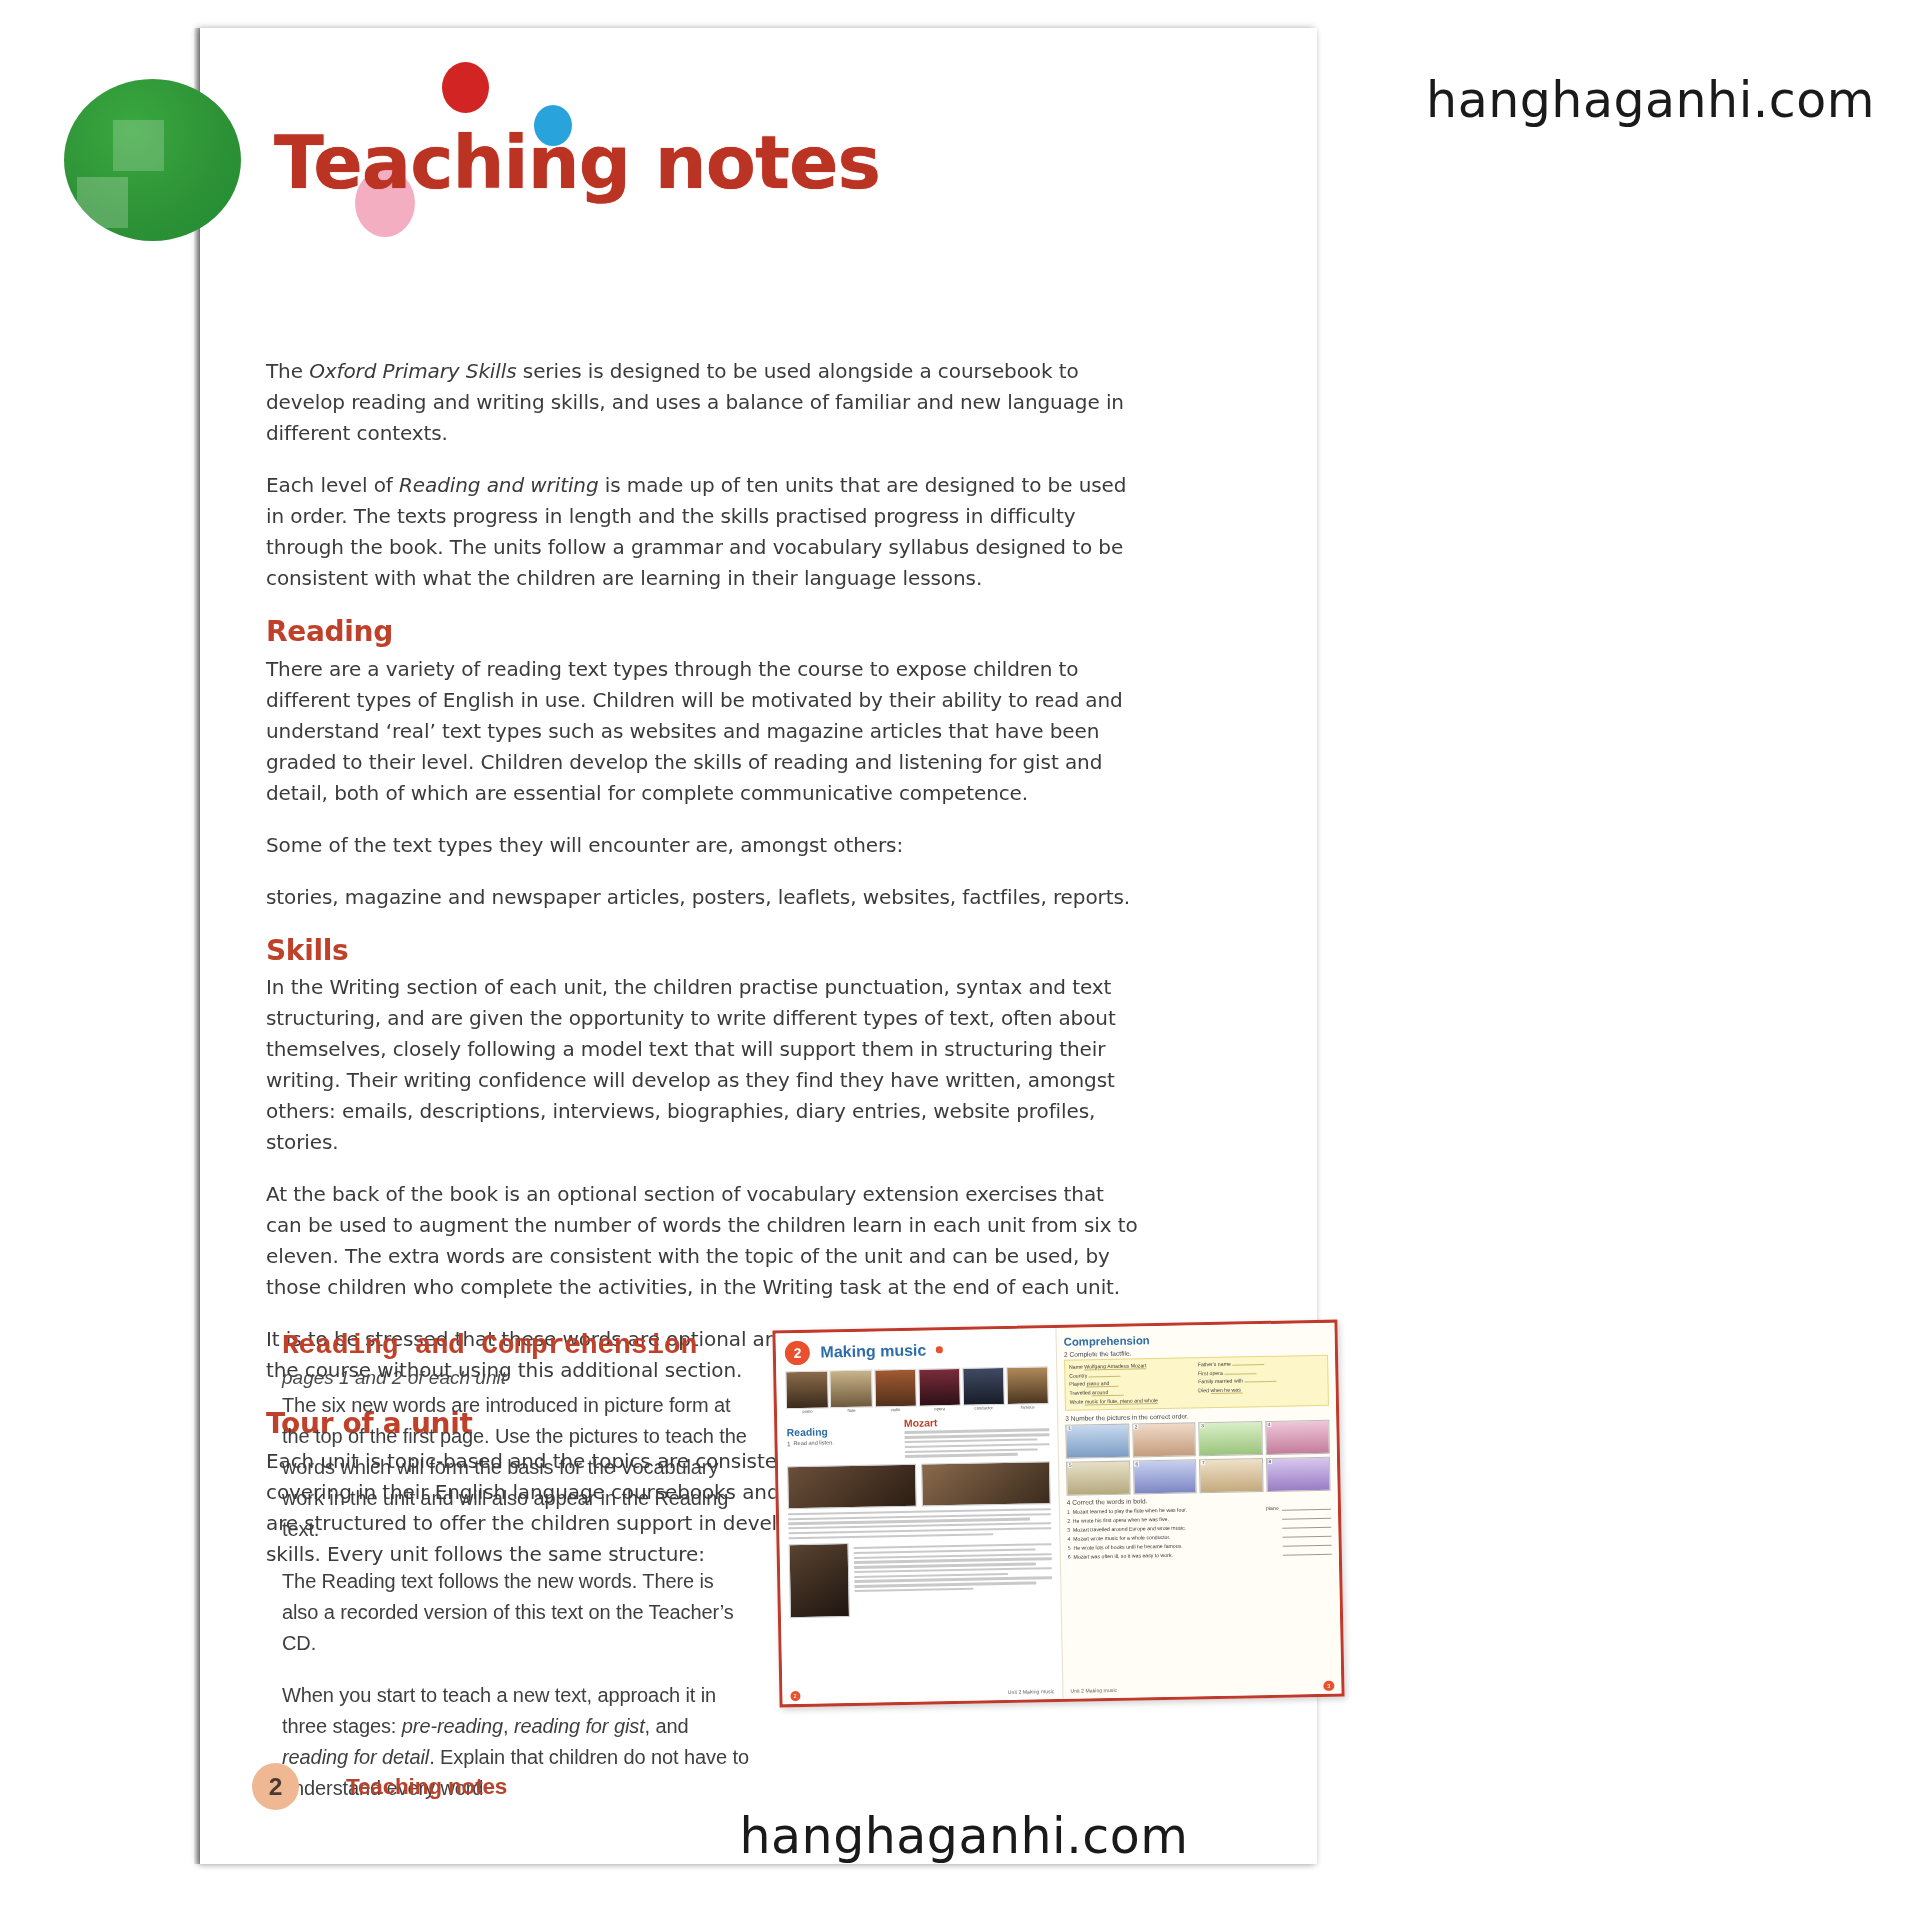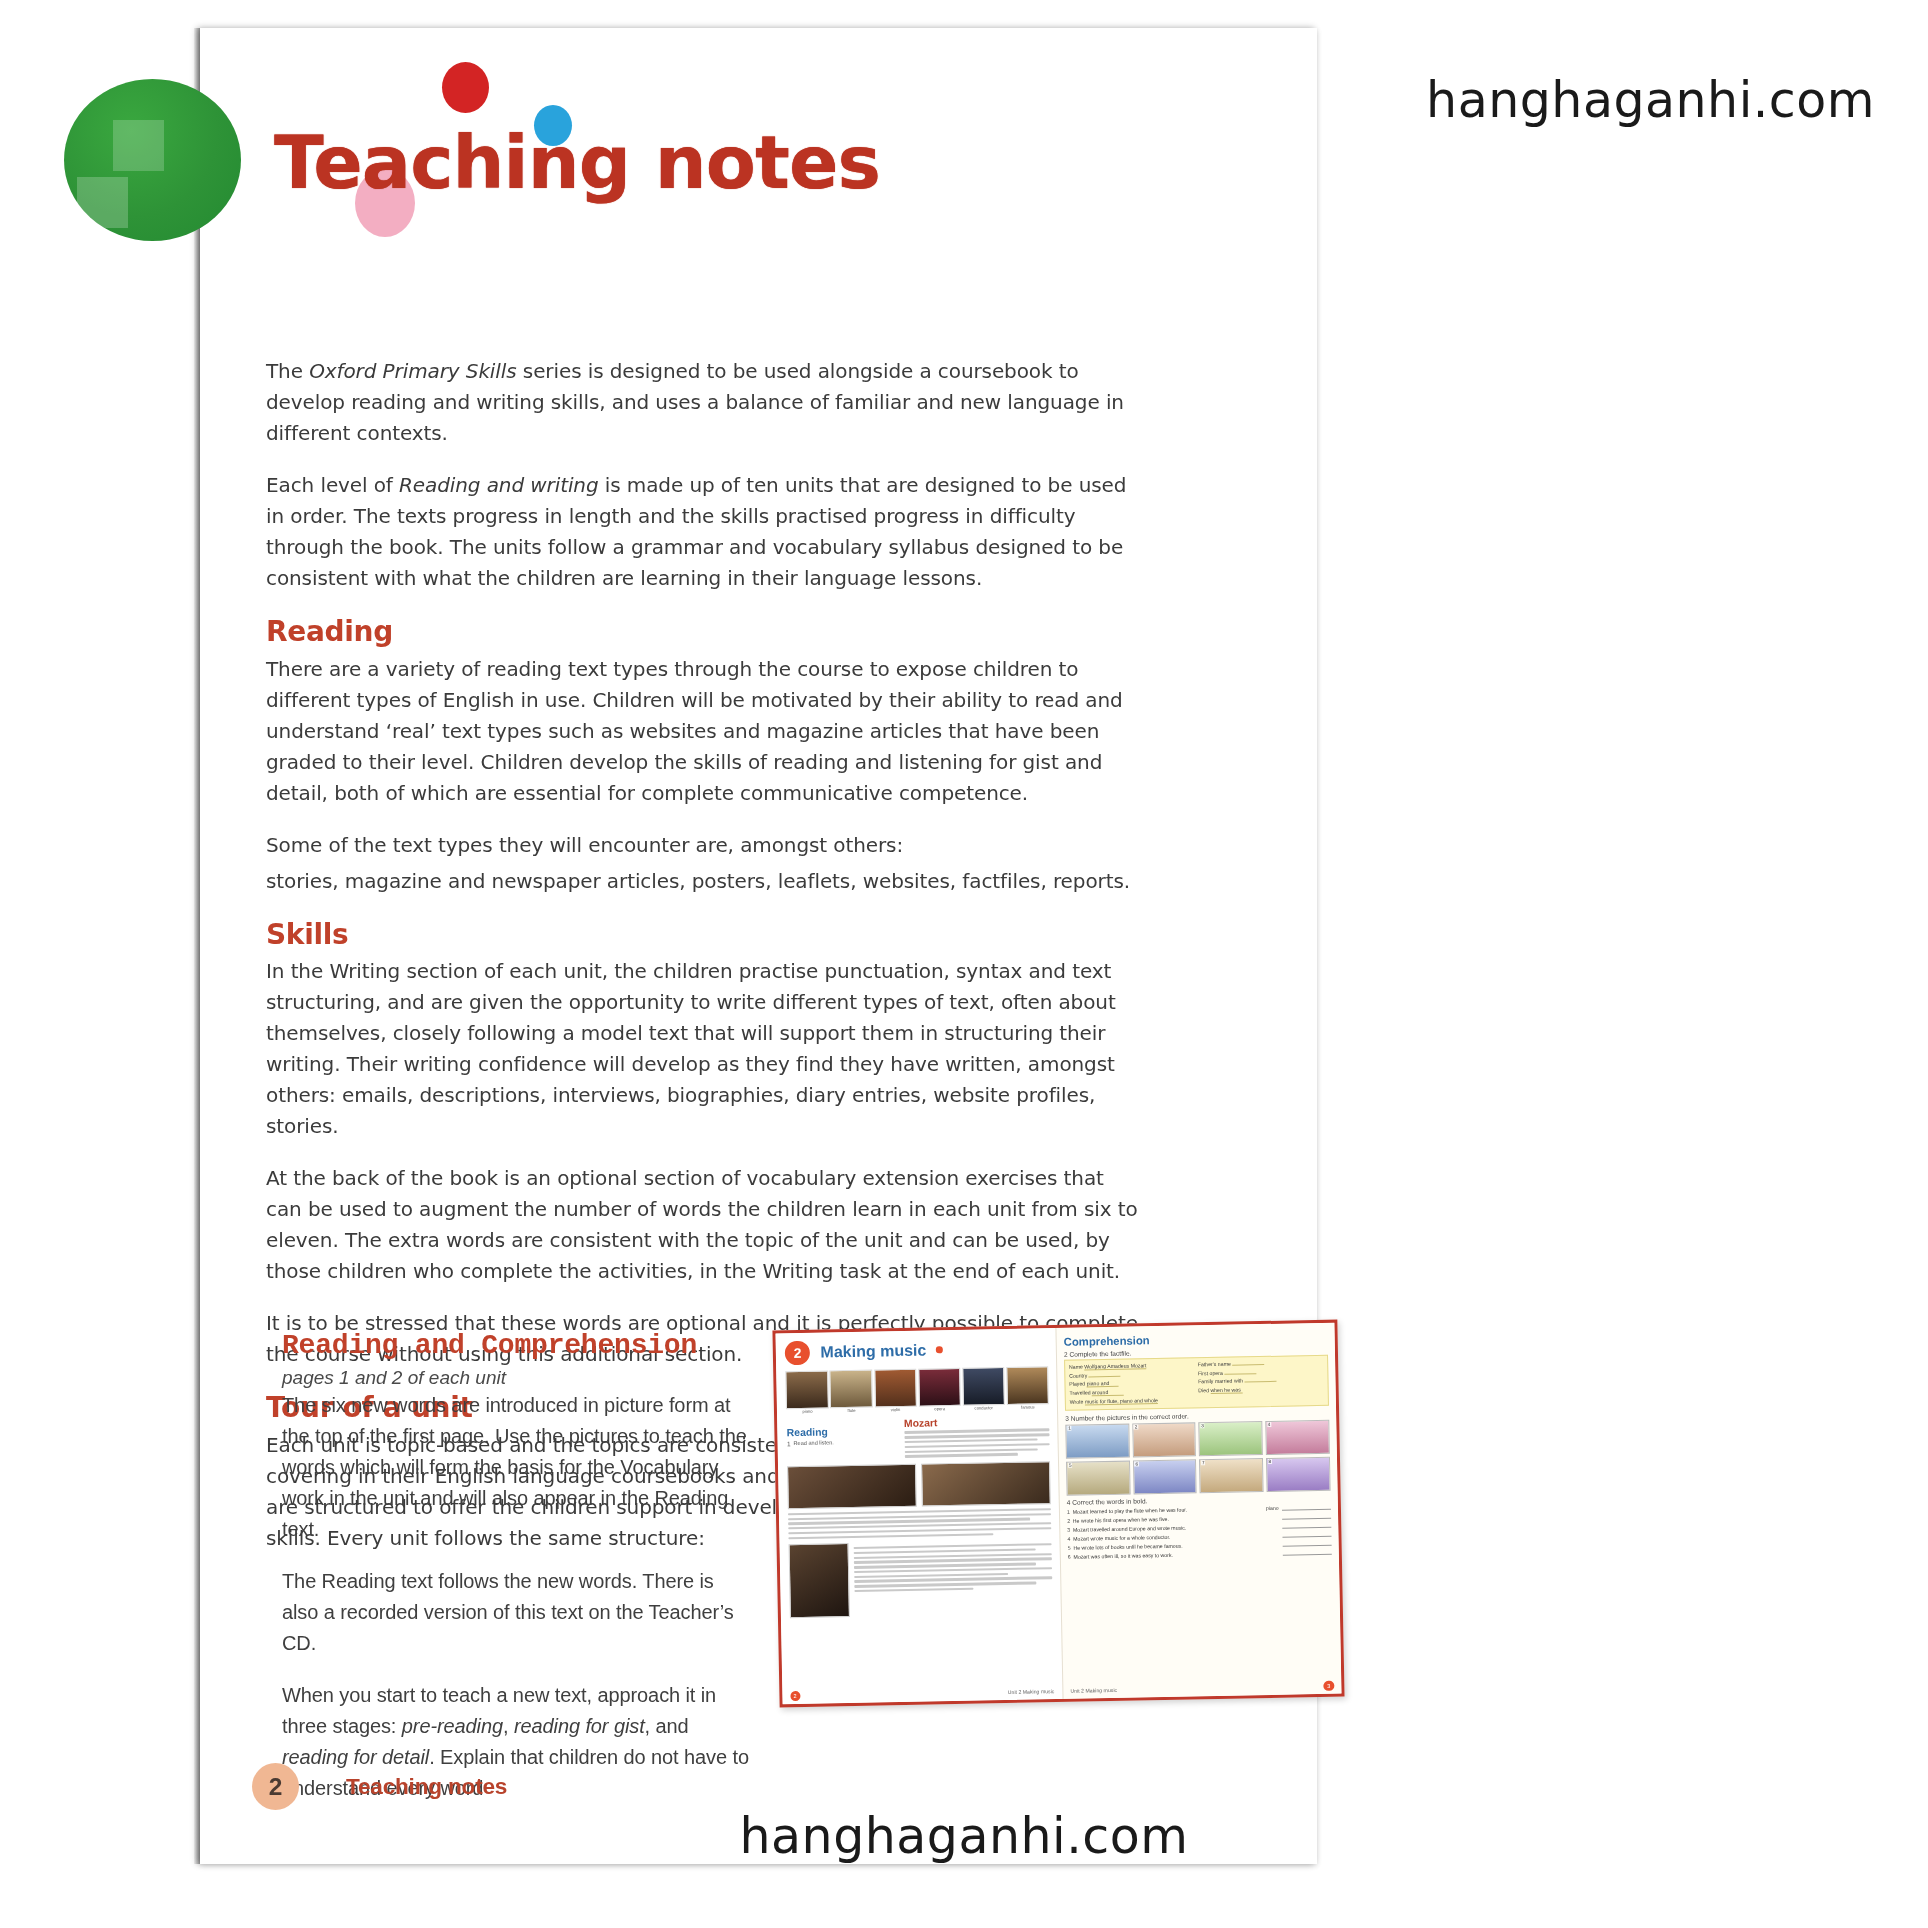--- a/index.html
+++ b/index.html
@@ -151,21 +151,21 @@
   }
   .p em { font-style: italic; }
   h2.sec {
     font-family: "DejaVu Sans", sans-serif;
     font-weight: 700;
     font-size: 28px;
     color: #c0412a;
     margin: 9.4px 0 5.6px 0;
     letter-spacing: -0.3px;
   }
-  .p.tight { margin-bottom: 5px; }
+  .p.tight { margin-bottom: 21px; }
 
   
   .lower {
     position: absolute;
     left: 282px;
     top: 1330px;
     width: 876px;
     height: 443px;
   }
   .lower-left {

